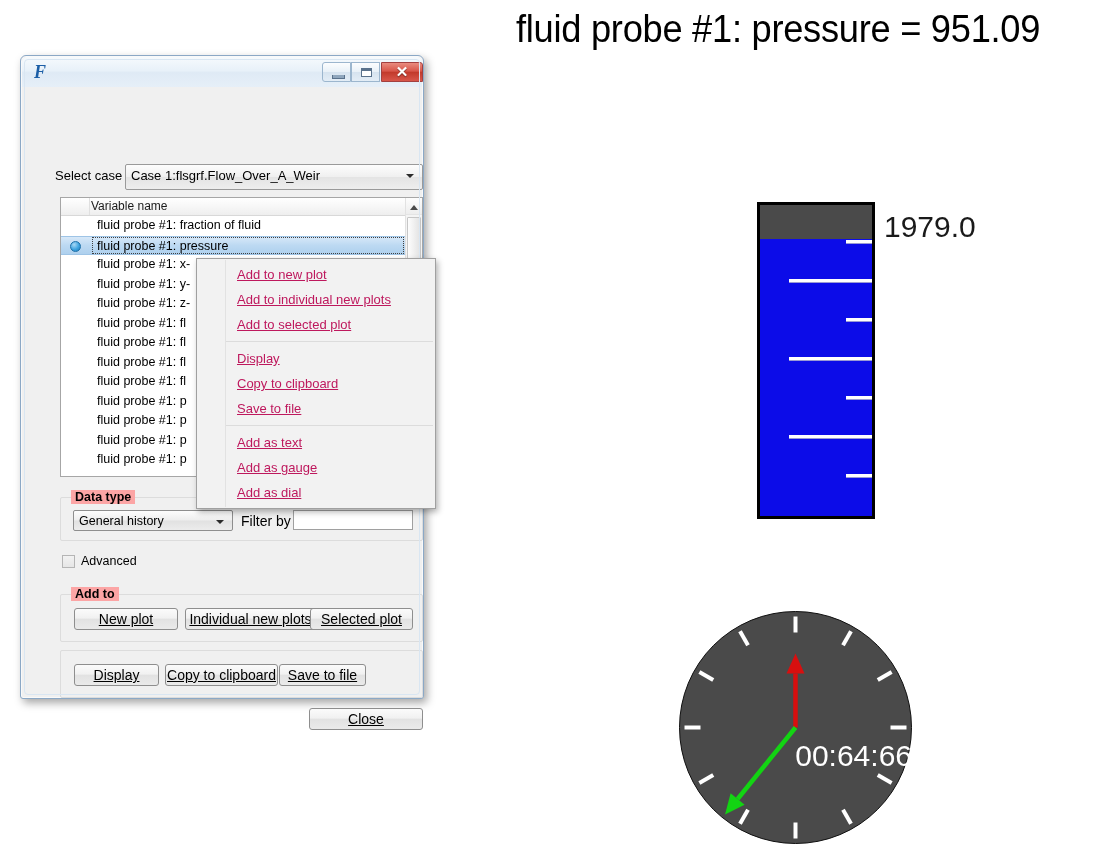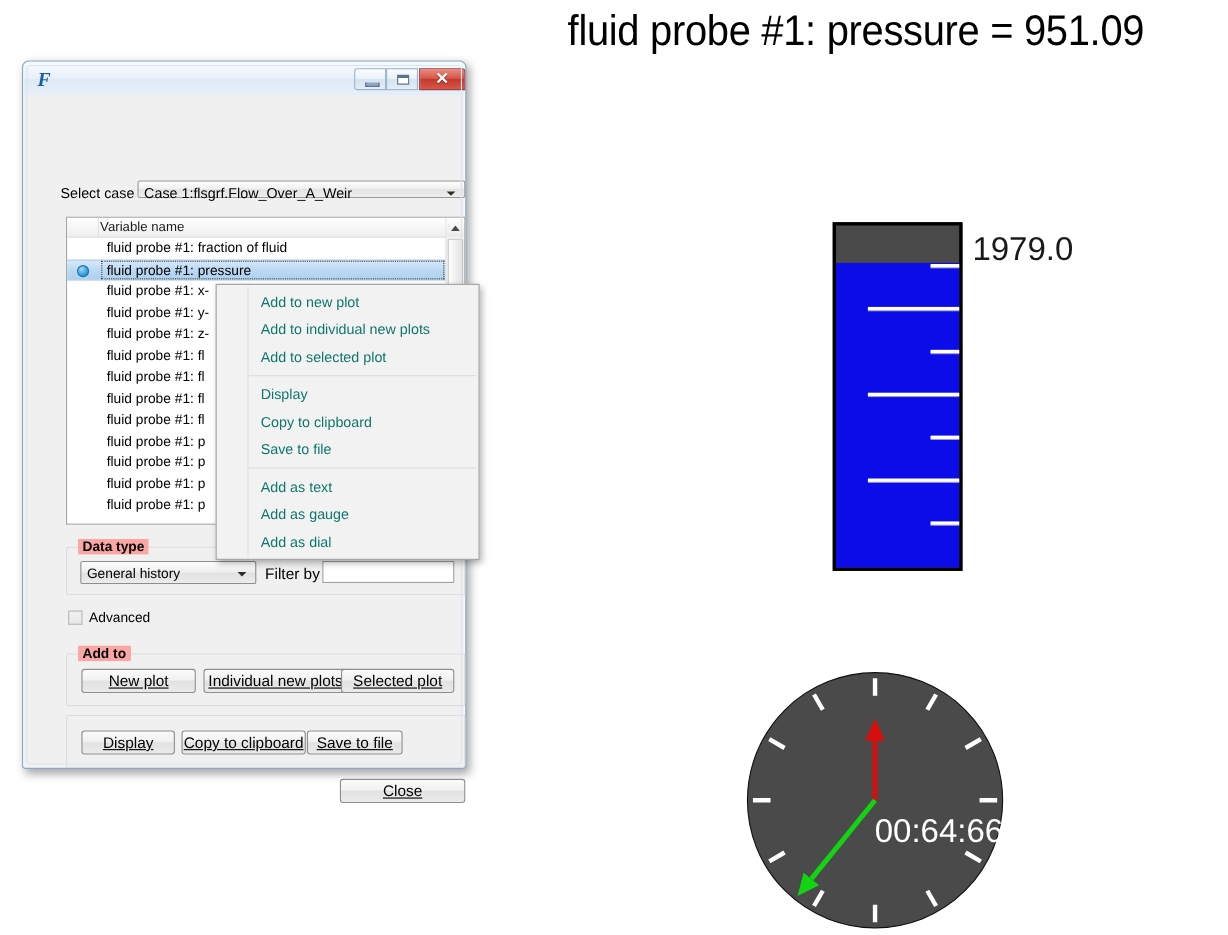--- a/index.html
+++ b/index.html
@@ -148,21 +148,21 @@
   
   #select-case-label {
     position: absolute;
     left: 34px; top: 112px;
     font-size: 13px;
     color: #000000;
   }
   #case-combo {
     position: absolute;
     left: 104px; top: 108px;
-    width: 298px; height: 16px;
+    width: 298px; height: 26px;
     box-sizing: border-box;
     border: 1px solid #9a9a9a;
     border-radius: 2px;
     background: linear-gradient(to bottom, #fdfdfd 0%, #f0f0f0 48%, #e4e4e4 52%, #eeeeee 100%);
   }
   #case-combo-value {
     position: absolute;
     left: 5px; top: 2px;
     font-size: 13px;
     line-height: 18px;
@@ -413,22 +413,23 @@
     width: 27px;
     background: #f2f2f2;
     border-right: 1px solid #e2e2e2;
   }
   .menu-item {
     position: relative;
     height: 25px;
     line-height: 25px;
     padding-left: 40px;
     font-size: 13px;
-    color: #0f766e;
-    white-space: nowrap;
+    color: #be185d;
+    white-space: nowrap;
+    text-decoration: underline;
   }
   .menu-sep {
     position: relative;
     height: 1px;
     margin: 4px 2px 4px 29px;
     background: #dcdcdc;
   }
 
   
   #bar-gauge {

